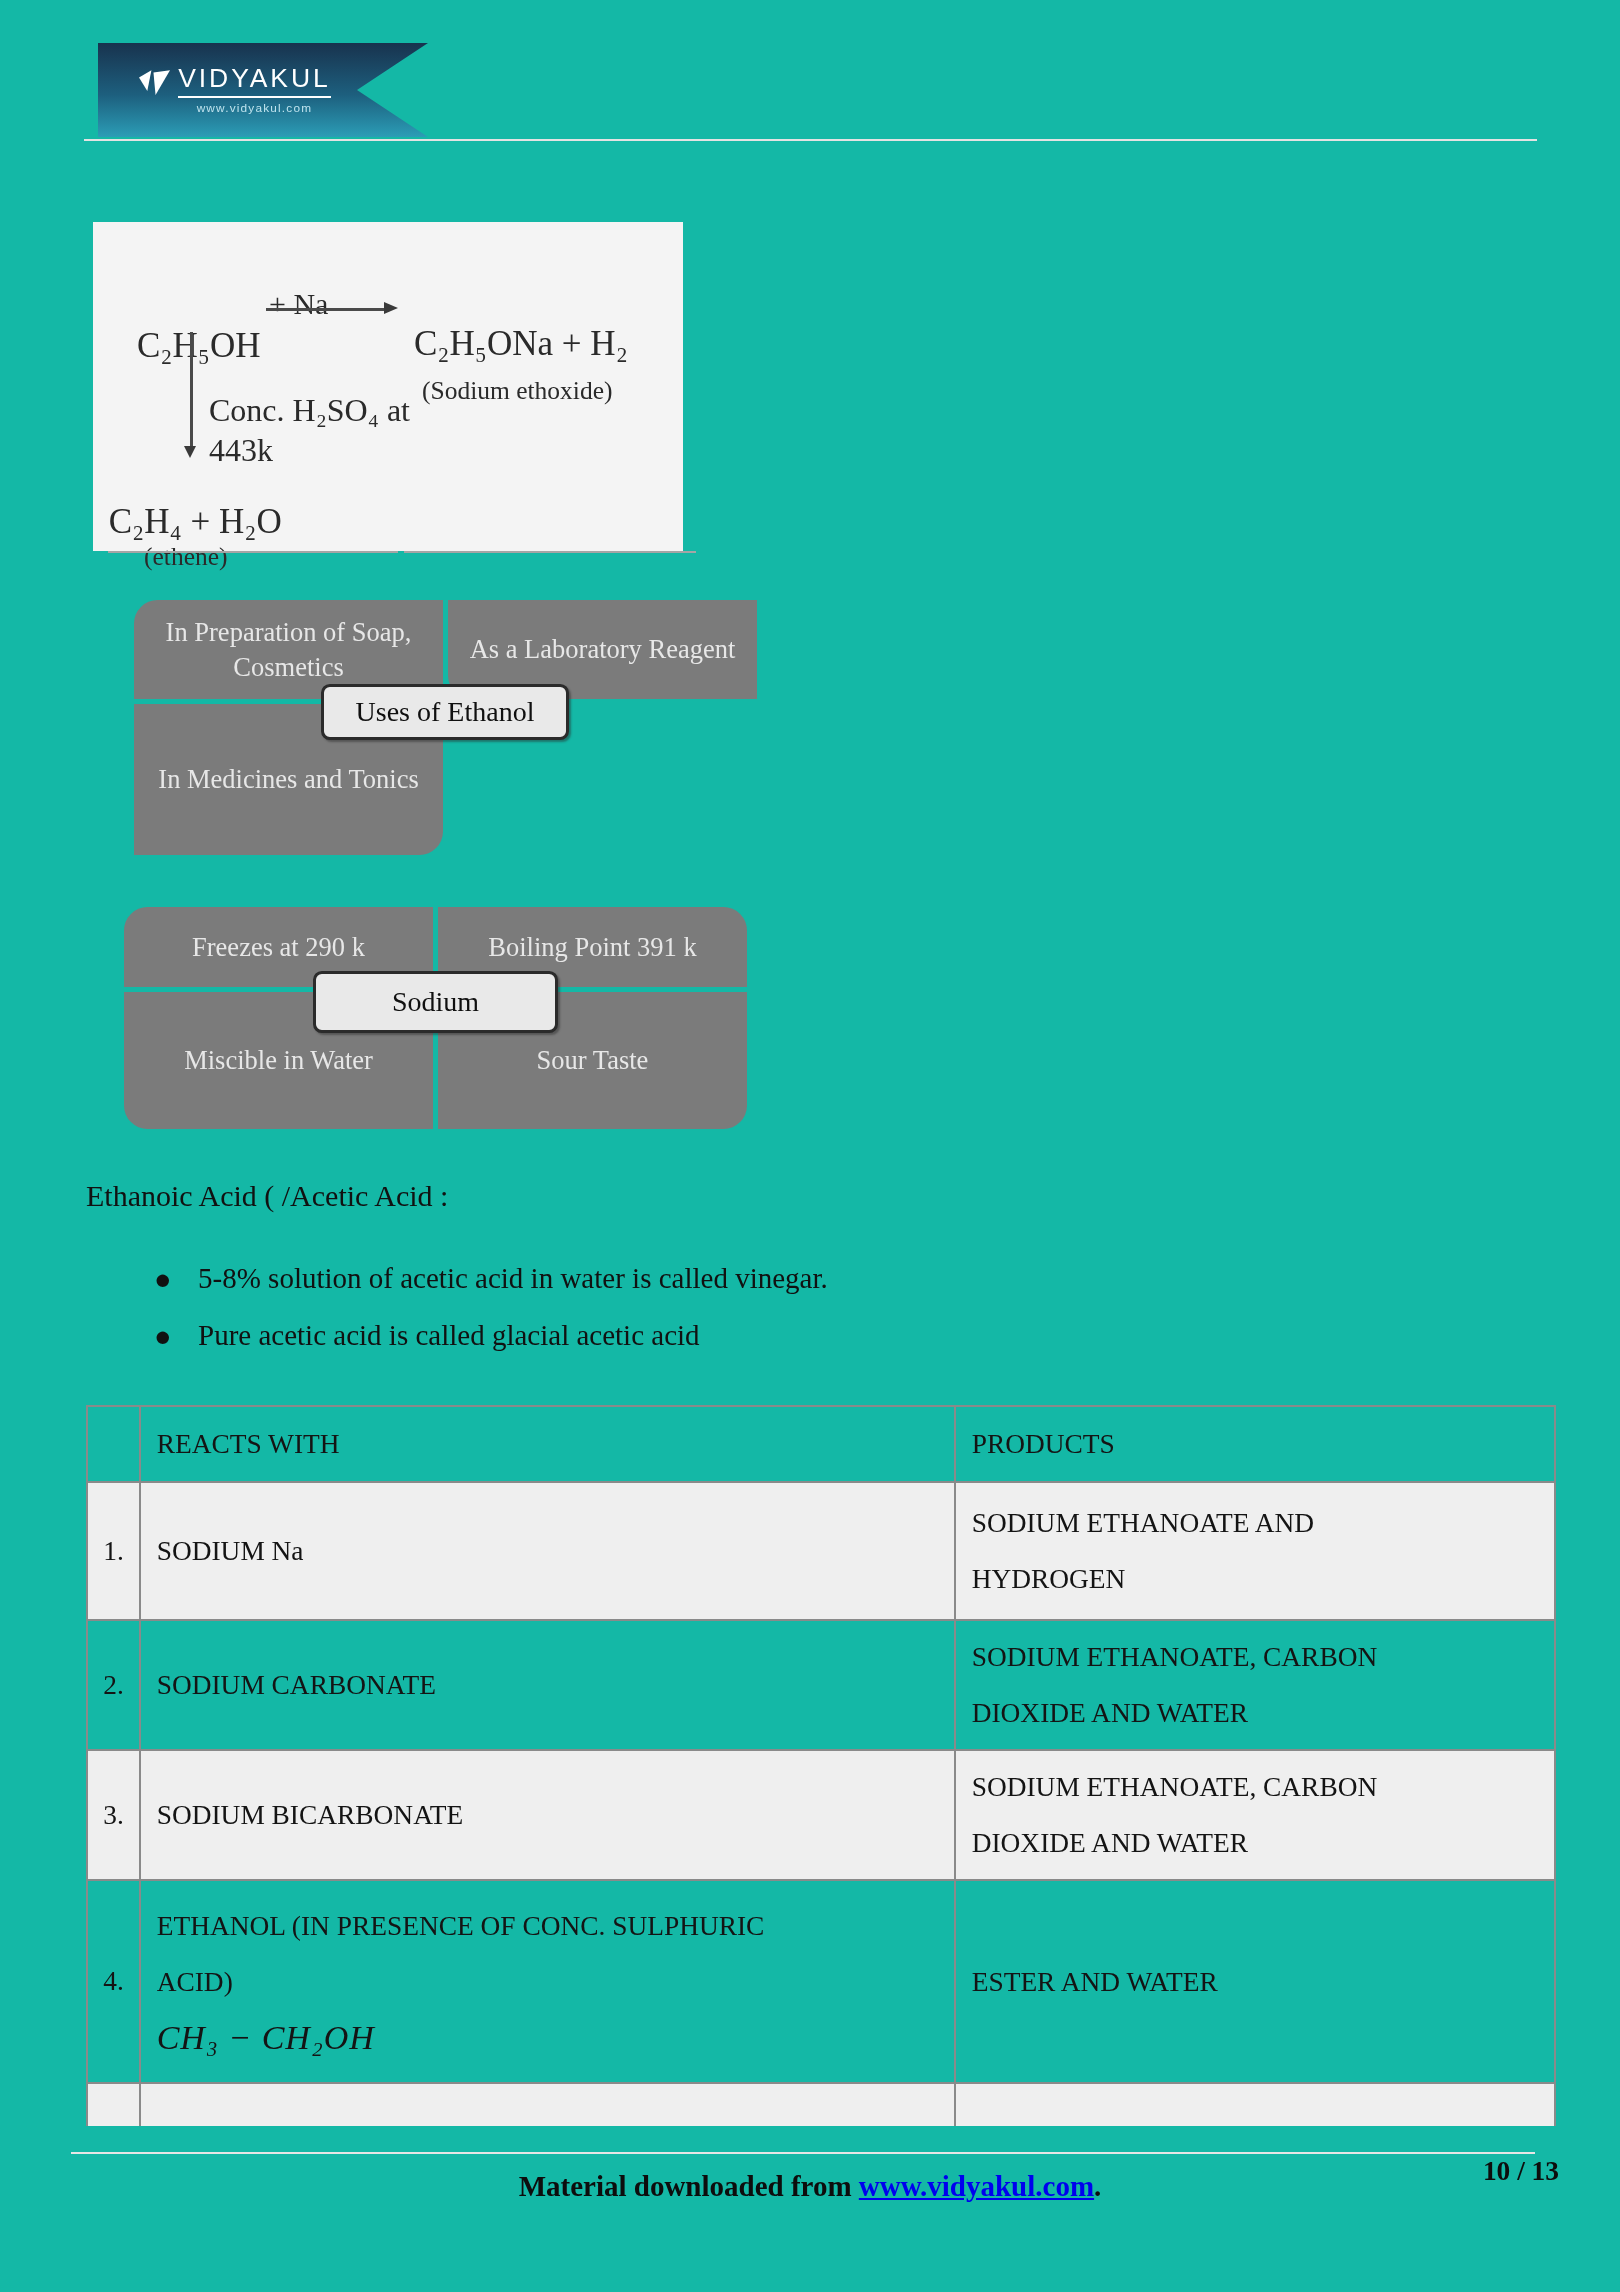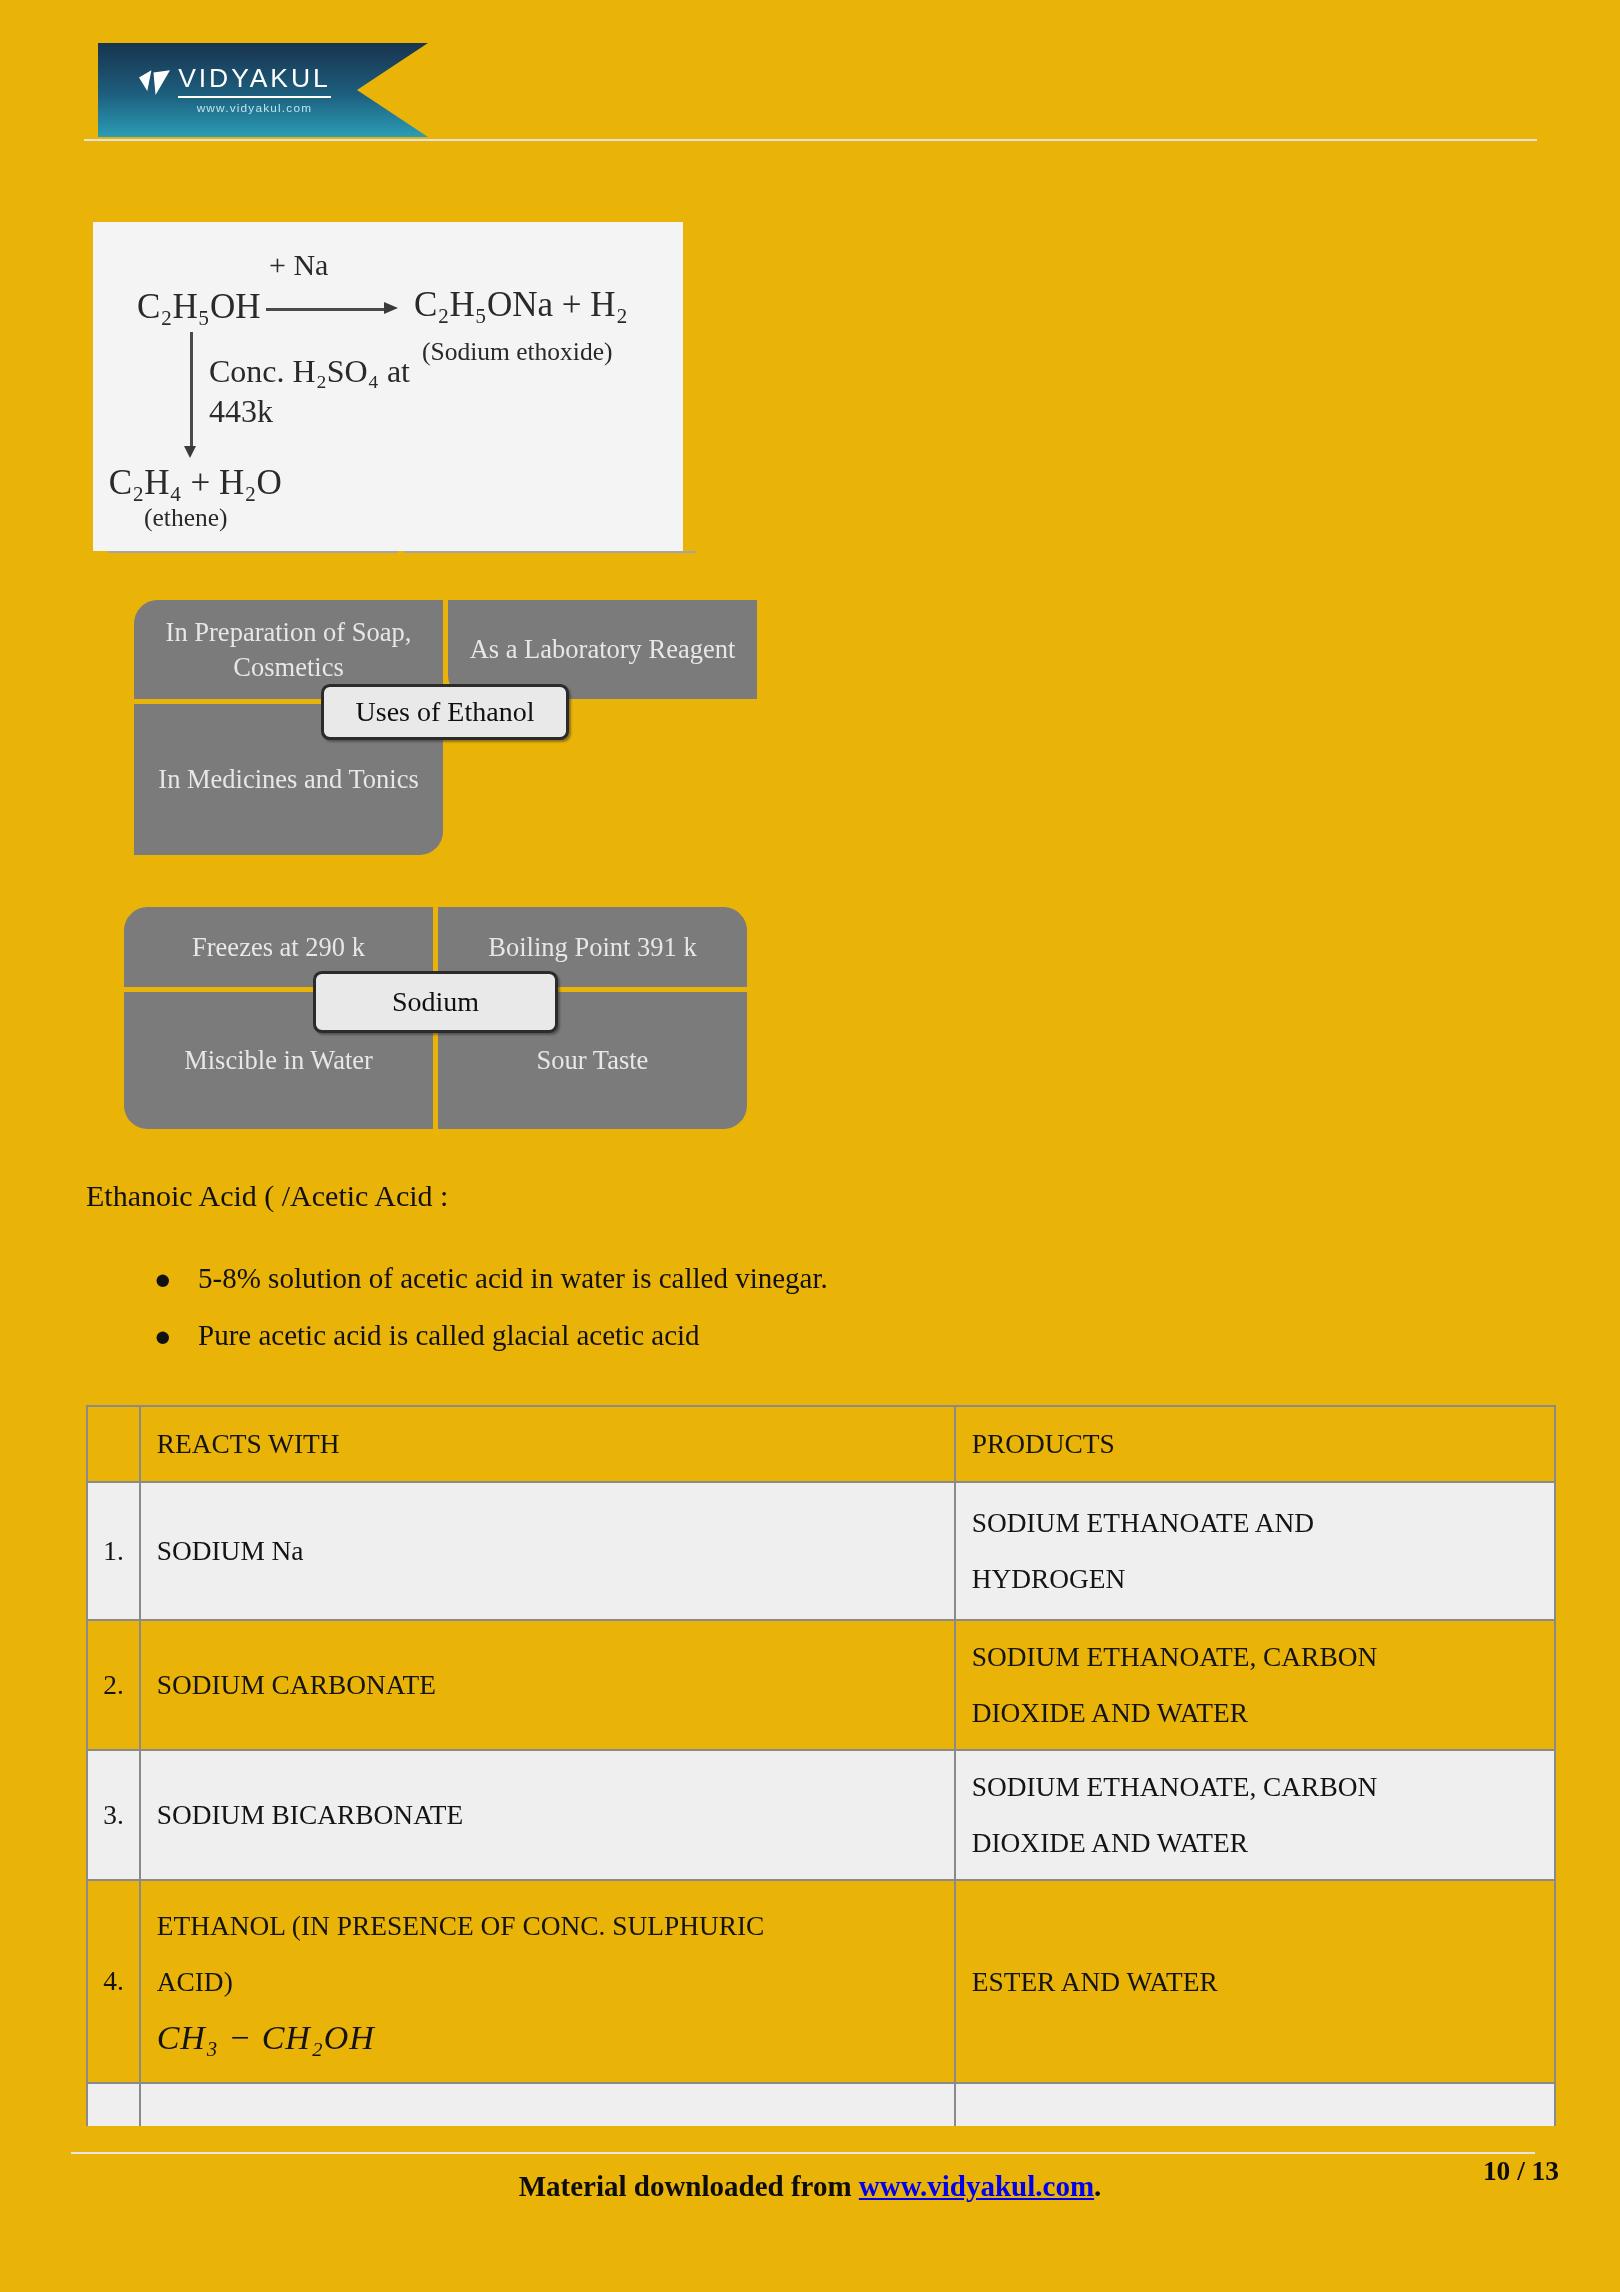--- a/index.html
+++ b/index.html
@@ -1,35 +1,35 @@
 <!DOCTYPE html>
 <html><head>
 <meta charset="utf-8">
 <style>
   html,body{margin:0;padding:0;background:#ffffff;}
-  .page{position:relative;width:1620px;height:2293px;background:#eab308;overflow:hidden;
+  .page{position:relative;width:1620px;height:2293px;background:#14b8a6;overflow:hidden;
         font-family:"Liberation Serif", "DejaVu Serif", serif;color:#111;}
 
   
   .banner{position:absolute;left:98px;top:43px;width:330px;height:94px;
           background:linear-gradient(180deg,#18334e 0%,#1d5f7e 55%,#2b9db6 100%);
           clip-path:polygon(0 0,100% 0,calc(100% - 71px) 50%,100% 100%,0 100%);
           display:flex;align-items:center;justify-content:center;box-sizing:border-box;padding-right:57px;}
   .brand-row{display:flex;align-items:flex-start;gap:6.9px;}
   .logo-mark{margin-top:3.9px;}
   .brand-col{display:flex;flex-direction:column;align-items:center;}
   .brand{font-family:"Liberation Sans", sans-serif;font-size:26.5px;letter-spacing:2.9px;color:#ffffff;
          border-bottom:2px solid #ffffff;padding-bottom:3.9px;line-height:1;}
   .site{font-family:"Liberation Sans", sans-serif;font-size:11.8px;letter-spacing:1.2px;color:#bfe3ee;margin-top:2.9px;}
   .top-divider{position:absolute;left:84px;top:139px;width:1453px;height:2px;background:#e3e3e3;}
 
   
   .rxn{position:absolute;left:93px;top:222px;width:590px;height:329px;background:#f4f4f4;
        color:#2a2a2a;filter:blur(0.4px);}
-  .rxn .abs{position:absolute;white-space:nowrap;}
+  .rxn .abs{position:absolute;white-space:nowrap;margin-top:39px;}
   .rxn-reactant{left:44px;top:65px;font-size:35px;}
   .rxn-plus-na{left:176px;top:25.5px;font-size:30px;}
   .rxn-product{left:321px;top:63px;font-size:35px;}
   .rxn-note{left:329px;top:115px;font-size:25.5px;}
   .rxn-cond1{left:116px;top:131px;font-size:32px;}
   .rxn-cond2{left:116px;top:171px;font-size:32px;}
   .rxn-bottom{left:15.7px;top:241px;font-size:35px;}
   .rxn-note2{left:51px;top:281px;font-size:25.5px;}
   .harrow{position:absolute;left:173px;top:86px;width:118px;height:2.9px;background:#4a4a4a;}
   .harrow:after{content:'';position:absolute;right:-13.7px;top:-5.9px;width:0;height:0;

